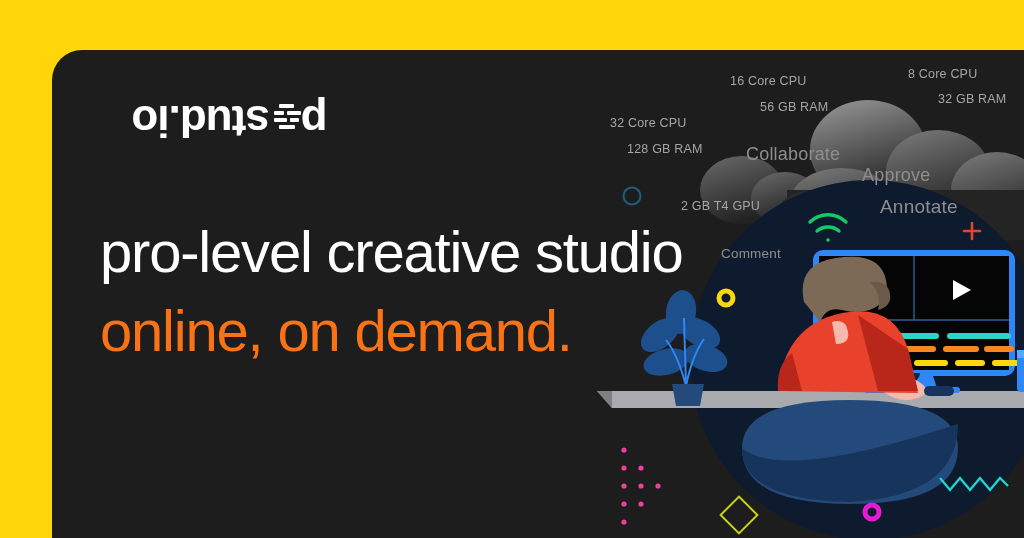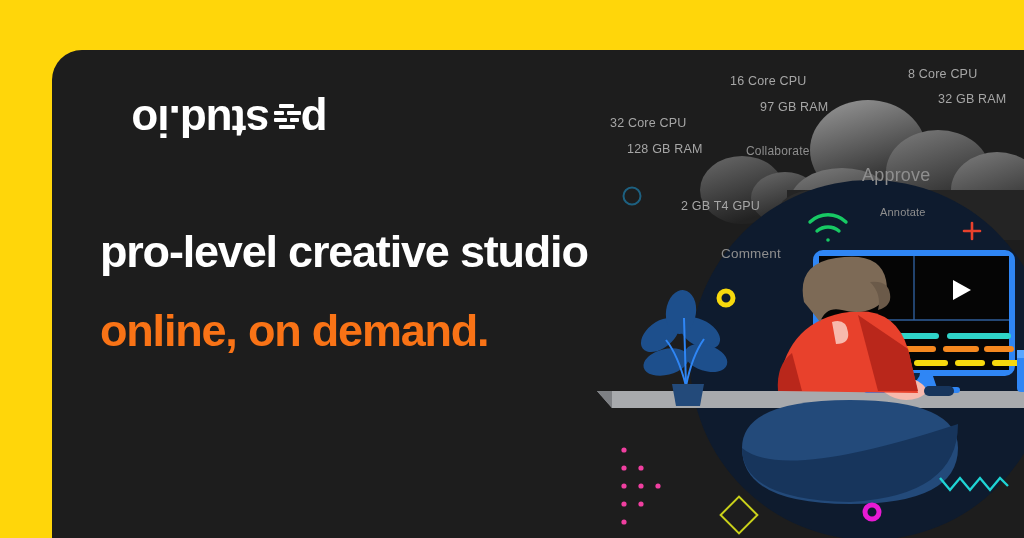--- a/index.html
+++ b/index.html
@@ -38,21 +38,21 @@
   }
   .logo-o-bars i{
     position:absolute; background:#fff; height:4px; border-radius:1px;
   }
   .hashtag{
     position:absolute; left:49px; top:105px;
     font-size:21px; color:#9a9a9a; letter-spacing:0px; white-space:nowrap;
   }
   .headline{
     position:absolute; left:48px; top:176px;
-    font-size:45px; font-weight:700; line-height:52px;
+    font-size:58px; font-weight:400; line-height:52px;
     letter-spacing:-1.2px; white-space:nowrap;
   }
   .headline .l1{ color:#ffffff; display:block; }
   .headline .l2{ color:#f97316; display:block;margin-top:27px; }
   .subcopy{
     position:absolute; left:49px; top:310px;
     font-size:21px; line-height:31px; color:#b5b5b5; white-space:nowrap;
   }
 
   
@@ -210,29 +210,29 @@
 
           <circle cx="820" cy="462" r="7" fill="none" stroke="#e81ad4" stroke-width="5"></circle>
 
           <path d="M888 428 l10 12 l10 -12 l10 12 l10 -12 l10 12 l10 -12 l8 8" fill="none" stroke="#1fd4d4" stroke-width="2.4"></path>
         </g>
       </svg>
 
       <div class="spec" style="left:558px;top:66px">32 Core CPU</div>
       <div class="spec" style="left:575px;top:92px">128 GB RAM</div>
       <div class="spec" style="left:678px;top:24px">16 Core CPU</div>
-      <div class="spec" style="left:708px;top:50px">97 GB RAM</div>
+      <div class="spec" style="left:708px;top:50px">56 GB RAM</div>
       <div class="spec" style="left:856px;top:17px">8 Core CPU</div>
       <div class="spec" style="left:886px;top:42px">32 GB RAM</div>
       <div class="spec" style="left:629px;top:149px">2 GB T4 GPU</div>
 
-      <div class="spec dim" style="left:694px;top:94px;font-size:12px">Collaborate</div>
+      <div class="spec dim" style="left:694px;top:94px;font-size:18px">Collaborate</div>
       <div class="spec dim" style="left:810px;top:115px;font-size:18px">Approve</div>
       <div class="spec dim" style="left:669px;top:196px;font-size:13.5px">Comment</div>
-      <div class="spec dim" style="left:828px;top:156px;font-size:11px">Annotate</div>
+      <div class="spec dim" style="left:828px;top:146px;font-size:19px">Annotate</div>
     </div>
 
     <div class="logo-wrap">
       <div class="logo-flip">
         <span>p</span><span class="logo-o-bars">
           <i style="left:6px;  top:3px;  width:16px;"></i>
           <i style="left:2px;  top:10px; width:9px;"></i>
           <i style="left:14px; top:10px; width:13px;"></i>
           <i style="left:0px;  top:17px; width:14px;"></i>
           <i style="left:17px; top:17px; width:10px;"></i>

